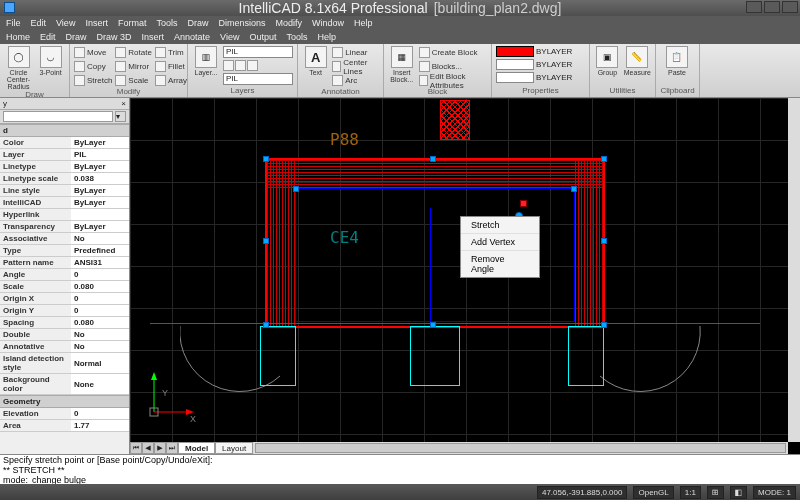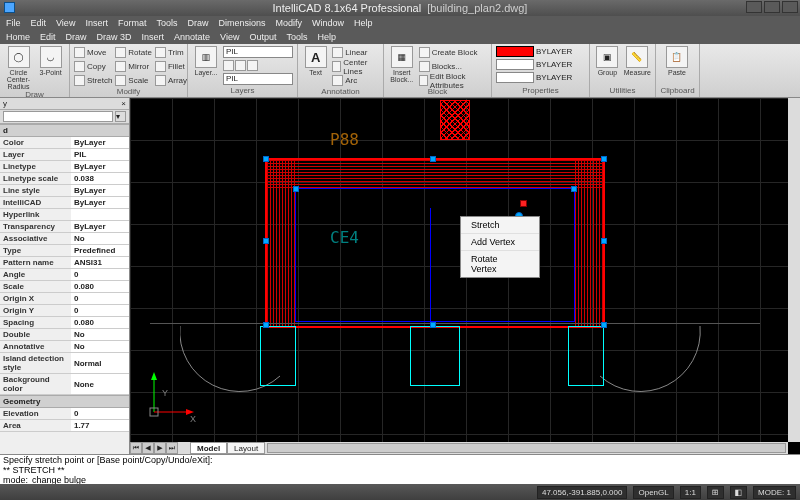--- a/index.html
+++ b/index.html
@@ -1,17 +1,17 @@
 <!DOCTYPE html>
 <html><head>
 <meta charset="utf-8">
 <style>
   * { box-sizing: border-box; margin: 0; padding: 0; font-family: "Segoe UI", Tahoma, sans-serif; }
   body { width: 800px; height: 500px; overflow: hidden; background: #2a2a2a; font-size: 9px; color: #222; }
-  .titlebar { height: 16px; background: linear-gradient(#6a6a6a,#4e4e4e); color: #eee; display: flex; align-items: center; justify-content: center; font-size: 11px; position: relative; }
+  .titlebar { height: 16px; background: linear-gradient(#6a6a6a,#4e4e4e); color: #eee; display: flex; align-items: center; justify-content: center; font-size: 14px; position: relative; }
   .titlebar .doc { color: #cfcfcf; margin-left: 6px; }
   .titlebar .appicon { position: absolute; left: 4px; top: 2px; width: 11px; height: 11px; background: #4ca6ff; border: 1px solid #0b4f8a; }
   .titlebar .wbtns { position: absolute; right: 2px; top: 1px; display: flex; gap: 2px; }
   .titlebar .wbtns span { width: 16px; height: 12px; background: #5a5a5a; border: 1px solid #333; display: inline-block; }
   .menubar, .tabrow { height: 14px; background: #5a5a5a; color: #eee; display: flex; align-items: center; gap: 10px; padding: 0 6px; font-size: 9px; }
   .menubar span, .tabrow span { cursor: default; }
   .ribbon { height: 54px; background: linear-gradient(#e9e9e9,#cfcfcf); border-bottom: 1px solid #888; display: flex; }
   .rpanel { border-right: 1px solid #aaa; padding: 2px 4px; display: flex; flex-direction: column; justify-content: space-between; }
   .rpanel .body { display: flex; gap: 3px; align-items: flex-start; }
   .rpanel .label { font-size: 8px; color: #555; text-align: center; }
@@ -35,21 +35,21 @@
   .grid { position: absolute; inset: 0; background-image:
       linear-gradient(#262626 1px, transparent 1px),
       linear-gradient(90deg,#262626 1px, transparent 1px);
       background-size: 42px 42px; }
   .ucs { position: absolute; left: 14px; bottom: 30px; color: #7f7f7f; }
   .ucs .y { position:absolute; left:18px; bottom:26px; font-size:9px; }
   .ucs .x { position:absolute; left:46px; bottom:0; font-size:9px; }
   .ucs svg { width: 50px; height: 50px; }
   .scrollh { position:absolute; left:0; right:12px; bottom:0; height:12px; background:#dcdcdc; display:flex; align-items:center; }
   .scrollh .tab { height:12px; padding:0 6px; background:#f4f4f4; border:1px solid #999; font-size:8px; display:flex; align-items:center; }
-  .scrollh .tab.active { background:#fff; font-weight:bold;margin-left:12px; }
+  .scrollh .tab.active { background:#fff; font-weight:bold; }
   .scrollh .nav { width:12px; height:12px; background:#ccc; border:1px solid #999; font-size:7px; display:flex;align-items:center;justify-content:center; }
   .scrollv { position:absolute; right:0; top:0; bottom:12px; width:12px; background:#dcdcdc; }
   .ctxmenu { position:absolute; background:#f4f4f4; border:1px solid #888; box-shadow:2px 2px 4px rgba(0,0,0,.3); font-size:9px; color:#000; }
   .ctxmenu div { padding: 3px 16px 3px 10px; border-bottom:1px solid #e0e0e0; }
   .ctxmenu div:last-child { border-bottom:none; }
   .cmdarea { position:absolute; left:0; right:0; bottom:16px; height:30px; background:#fff; border-top:1px solid #888; font-family: Consolas, monospace; font-size:9px; padding:1px 3px; color:#000; line-height:1.1; }
   .statusbar { position:absolute; left:0; right:0; bottom:0; height:16px; background:linear-gradient(#585858,#3f3f3f); color:#ddd; display:flex; align-items:center; justify-content:flex-end; gap:6px; padding:0 4px; font-size:8px; }
   .statusbar .cell { background:#2f2f2f; border:1px solid #222; padding:0 4px; height:13px; display:flex; align-items:center; }
   
   .dwg { position:absolute; }
@@ -415,21 +415,21 @@
     <div class="grip" style="left:300px;top:224px"></div>
     <div class="grip" style="left:471px;top:224px"></div>
     <div class="grip" style="left:163px;top:88px"></div>
     <div class="grip" style="left:441px;top:88px"></div>
     <div class="gripHot" style="left:390px;top:102px"></div>
     <div class="dwg" style="left:385px;top:114px;width:8px;height:8px;border:1px solid #06c;border-radius:50%;background:#0af"></div>
 
     <div class="ctxmenu" style="left:330px;top:118px;width:80px">
       <div>Stretch</div>
       <div>Add Vertex</div>
-      <div>Rotate Vertex</div>
+      <div>Remove Angle</div>
     </div>
 
     <div class="ucs">
       <svg>
           <line x1="10" y1="40" x2="10" y2="5" stroke="#0f0"></line>
           <polygon points="10,0 7,8 13,8" fill="#0f0"></polygon>
           <line x1="10" y1="40" x2="45" y2="40" stroke="#f00"></line>
           <polygon points="50,40 42,37 42,43" fill="#f00"></polygon>
           <rect x="6" y="36" width="8" height="8" fill="none" stroke="#888"></rect>
         </svg>

